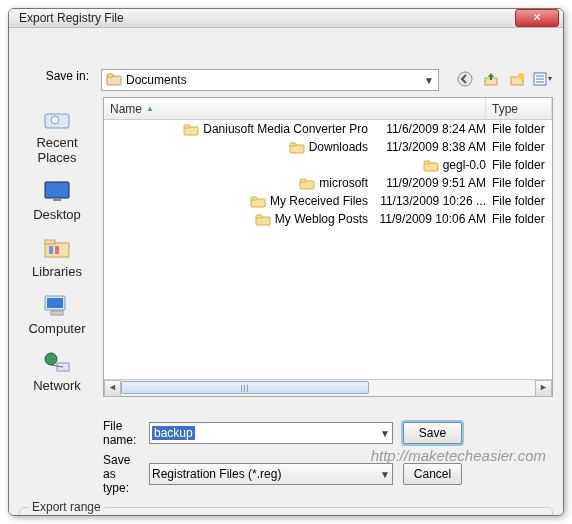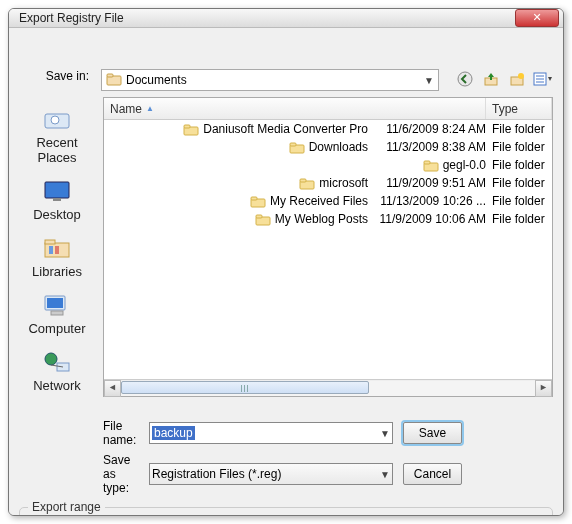--- a/index.html
+++ b/index.html
@@ -280,13 +280,14 @@
       <div class="radio-row">
         <span class="radio"></span>
         <span>Downloads branch</span>
       </div>
       <input class="branch-input" value="" style="">
     </div>
 
   </div>
 </div>
 
+<div class="watermark">http://maketecheasier.com</div>
 </div>
 
 </body></html>

